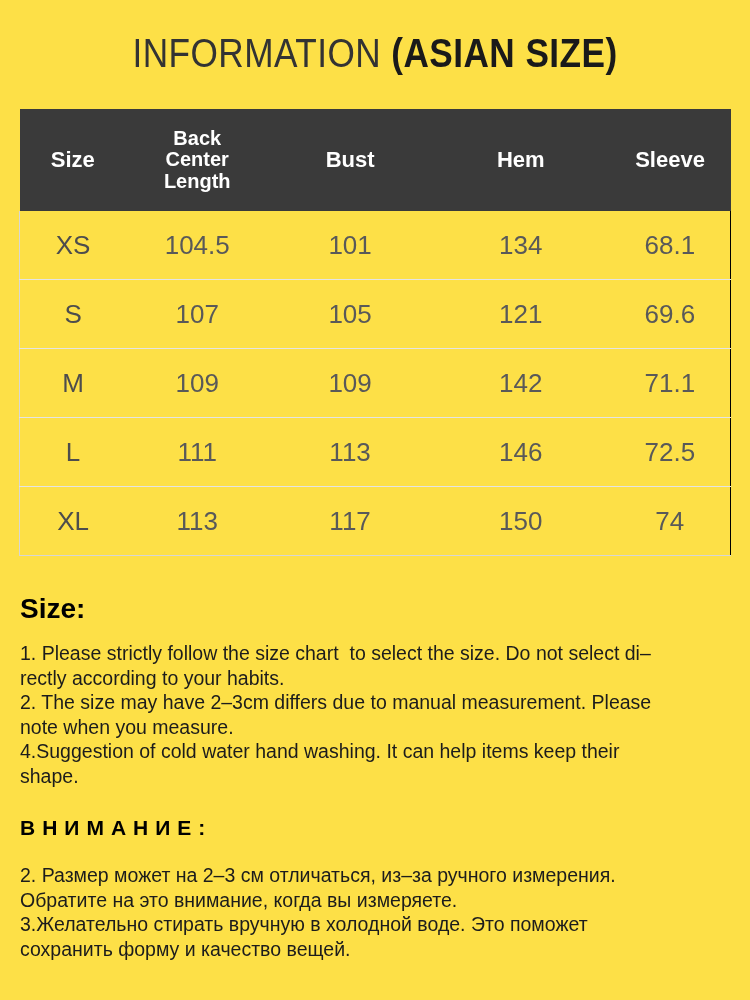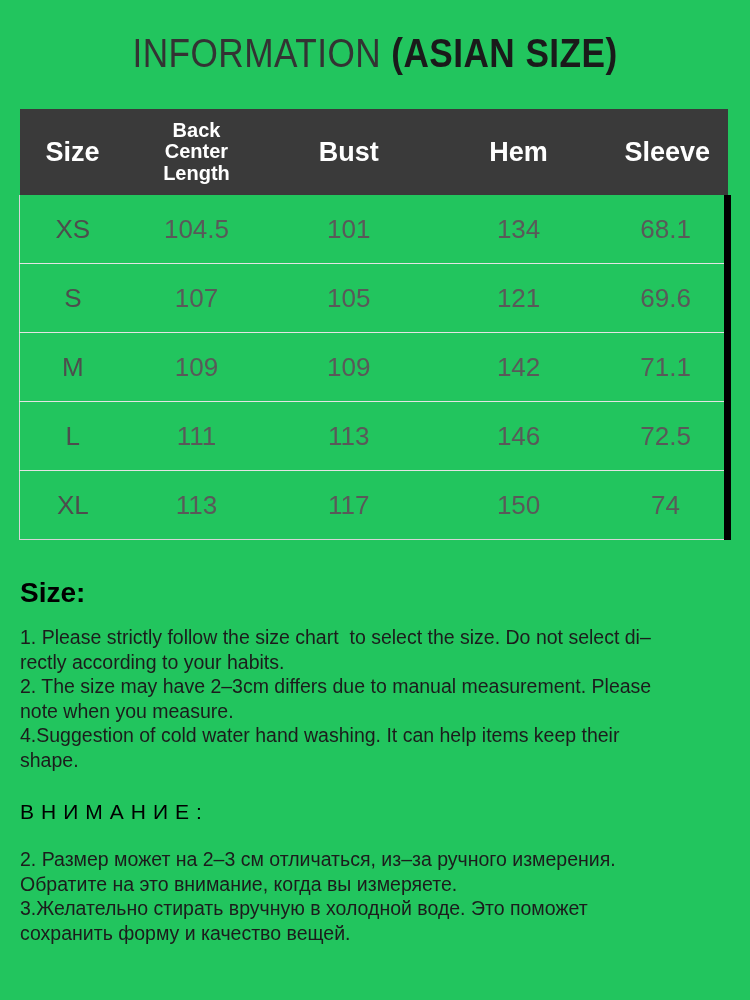--- a/index.html
+++ b/index.html
@@ -1,20 +1,20 @@
 <!DOCTYPE html>
 <html><head>
 <meta charset="utf-8">
 <style>
   html, body { margin: 0; padding: 0; background: #ffffff; }
   .page {
     position: relative;
     width: 750px;
     height: 1000px;
-    background: #22c55e;
+    background: #fde047;
     overflow: hidden;
     font-family: "Liberation Sans", "DejaVu Sans", sans-serif;
     color: #1e1e1e;
   }
 
   
   .title {
     margin: 30px 0 0 0;
     text-align: center;
     font-size: 40px;
@@ -31,43 +31,43 @@
   .size-table-wrap { margin: 33px 19px 0 19px; }
   table.size-table {
     width: 712px;
     border-collapse: collapse;
     table-layout: fixed;
   }
   table.size-table thead th {
     background: #3a3a3a;
     color: #ffffff;
     font-weight: 700;
-    font-size: 27px;
+    font-size: 22px;
     height: 86px;
     text-align: center;
     vertical-align: middle;
-    padding: 0;
+    padding: 8px;
   }
   table.size-table thead th.two-line {
     font-size: 20px;
     line-height: 1.08;
     padding: 0 18px;
   }
   table.size-table tbody td {
     height: 68px;
     text-align: center;
     vertical-align: middle;
     font-size: 26px;
     font-weight: 400;
     color: #595959;
     border-bottom: 1px solid #e4e4e4;
     padding: 0;
   }
   table.size-table tbody td:first-child { border-left: 1px solid #d6d6d6; color: #4d4d4d; }
-  table.size-table tbody td:last-child { border-right: 7px solid #000000; }
+  table.size-table tbody td:last-child { border-right: 1px solid #000000; }
   table.size-table tbody tr:last-child td { border-bottom: 1px solid #d6d6d6; }
 
   
   .notes { margin: 37px 14px 0 20px; }
   .note-heading {
     margin: 0;
     font-size: 28px;
     font-weight: 700;
     color: #000000;
     line-height: 32px;
@@ -78,21 +78,21 @@
     font-size: 19.5px;
     line-height: 24.5px;
     color: #1c1c1c;
     white-space: pre-wrap;
   }
 
   .attention { margin: 27px 14px 0 20px; }
   .attention-heading {
     margin: 0;
     font-size: 21px;
-    font-weight: 400;
+    font-weight: 700;
     color: #000000;
     letter-spacing: 7px;
     line-height: 26px;
   }
   .attention-body { margin-top: 22px; }
 </style>
 </head>
 <body>
 
 <div class="page">

